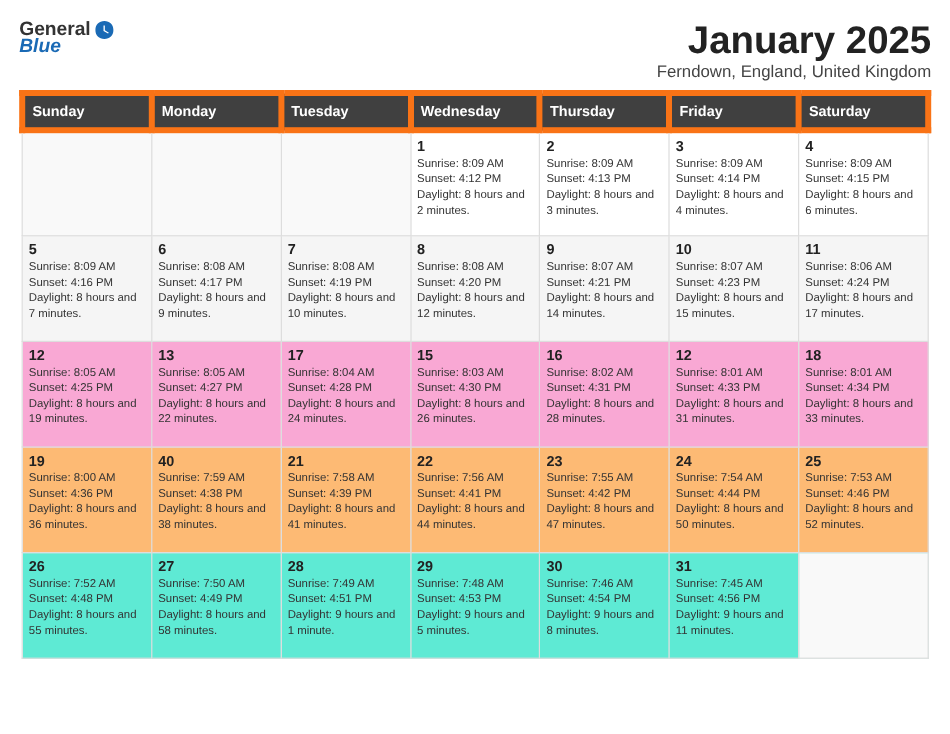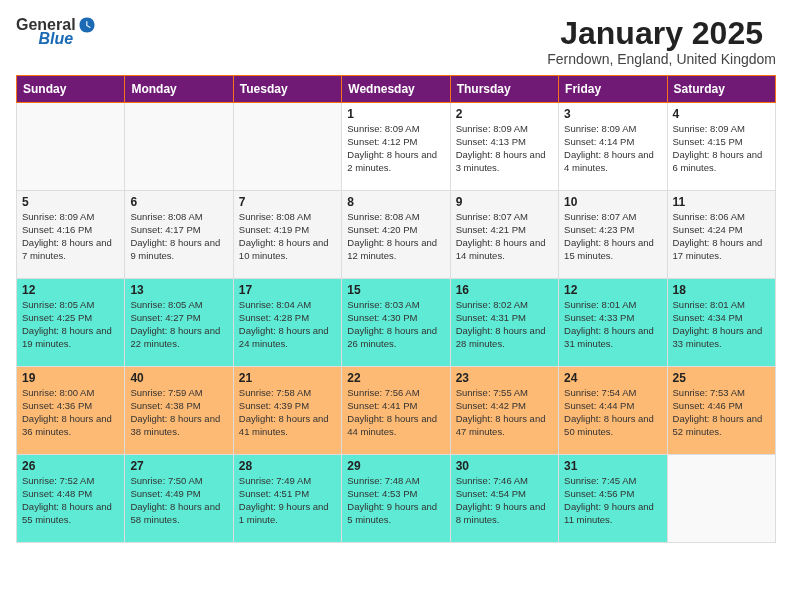--- a/index.html
+++ b/index.html
@@ -30,45 +30,45 @@
       font-size: 16px;
       font-weight: bold;
       color: #1a6ab5;
     }
     .logo-icon {
       width: 18px;
       height: 18px;
       margin-left: 2px;
     }
     .title-area {
-      text-align: center;
+      text-align: right;
     }
     .month-title {
       font-size: 32px;
       font-weight: bold;
       color: #222;
       line-height: 1.1;
     }
     .location {
       font-size: 14px;
       color: #444;
     }
     .calendar {
       width: 100%;
       border-collapse: collapse;
       font-size: 10.5px;
     }
     .calendar th {
-      background-color: #701a75;
+      background-color: #404040;
       color: #fff;
       text-align: left;
       padding: 6px 6px;
       font-size: 12px;
       font-weight: bold;
-      border: 1px solid #f97316;
+      border: 5px solid #f97316;
     }
     .calendar td {
       border: 1px solid #ddd;
       vertical-align: top;
       padding: 4px 5px;
       width: calc(100% / 7);
       height: 88px;
     }
     .day-num {
       font-size: 12px;
@@ -83,21 +83,21 @@
     }
     .empty-cell {
       background: #f9f9f9;
     }
   </style>
 </head>
 <body>
 
 <div class="header-row">
   <div class="logo">
-    <div style="display:flex;flex-direction:column;align-items:center;">
+    <div style="display:flex;flex-direction:column;align-items:flex-start;">
       <div style="display:flex;align-items:center;">
         <span class="logo-text-general">General</span>
         <svg class="logo-icon" viewBox="0 0 24 24" fill="#1a6ab5">
           <path d="M12 2C6 2 2 6 2 12s4 10 10 10 10-4 10-10S18 2 12 2zm4 14l-5-3V7h1.5v5.25l4.5 2.67L16 16z"></path>
         </svg>
       </div>
       <span class="logo-text-blue" style="margin-top:-4px;font-style:italic;">Blue</span>
     </div>
   </div>
   <div class="title-area">
@@ -163,21 +163,21 @@
         </td>
         <td>
           <div class="day-num">10</div>
           <div class="day-info">Sunrise: 8:07 AM<br>Sunset: 4:23 PM<br>Daylight: 8 hours and 15 minutes.</div>
         </td>
         <td>
           <div class="day-num">11</div>
           <div class="day-info">Sunrise: 8:06 AM<br>Sunset: 4:24 PM<br>Daylight: 8 hours and 17 minutes.</div>
         </td>
       </tr>
-      <tr style="background-color: #5eead4;">
+      <tr style="background-color: #f9a8d4;">
         <td>
           <div class="day-num">12</div>
           <div class="day-info">Sunrise: 8:05 AM<br>Sunset: 4:25 PM<br>Daylight: 8 hours and 19 minutes.</div>
         </td>
         <td>
           <div class="day-num">13</div>
           <div class="day-info">Sunrise: 8:05 AM<br>Sunset: 4:27 PM<br>Daylight: 8 hours and 22 minutes.</div>
         </td>
         <td>
           <div class="day-num">17</div>

